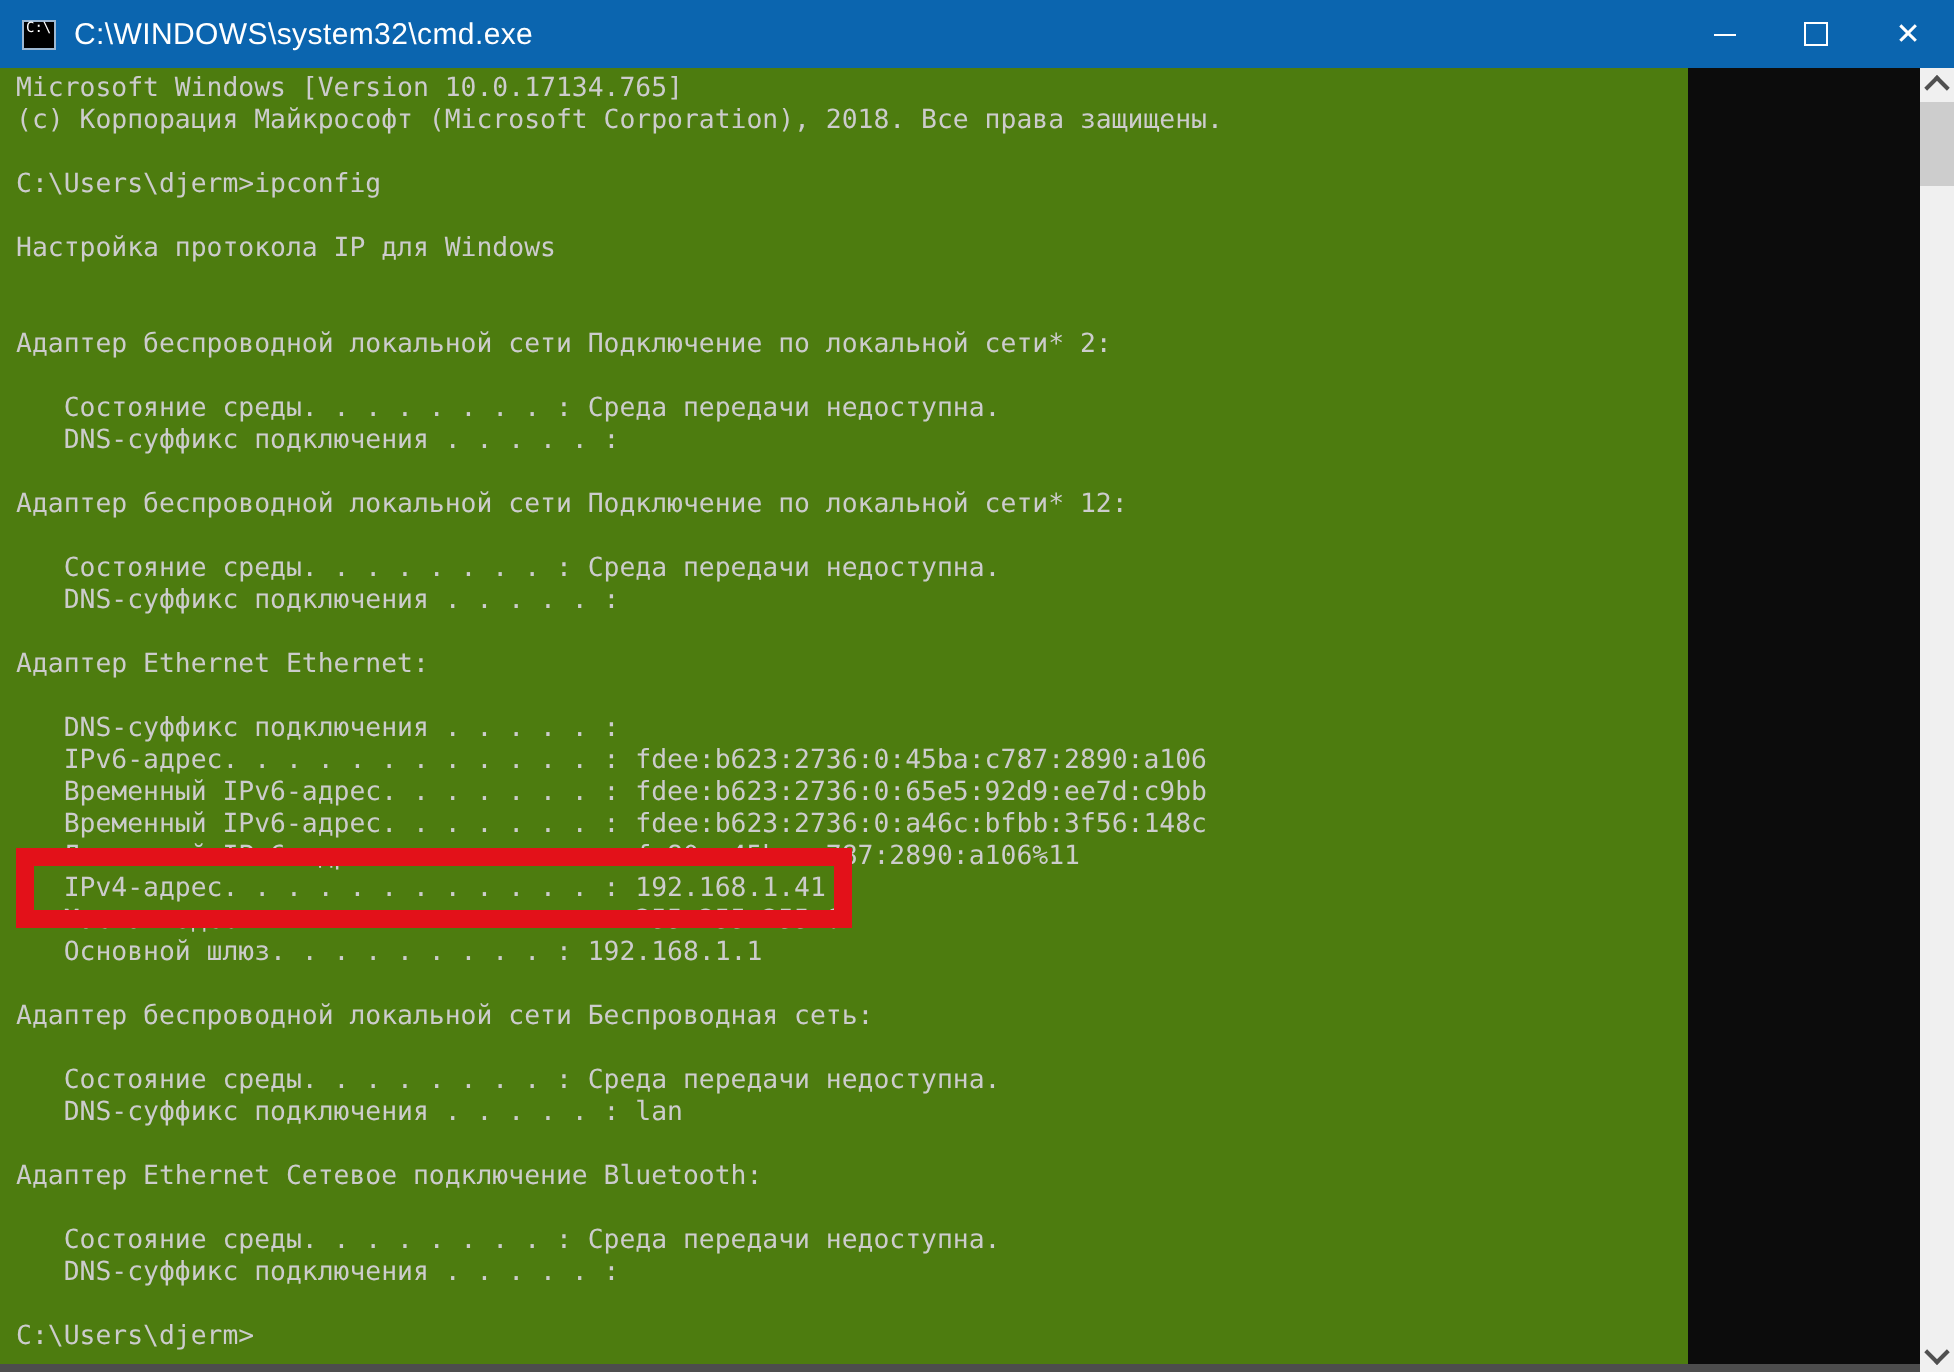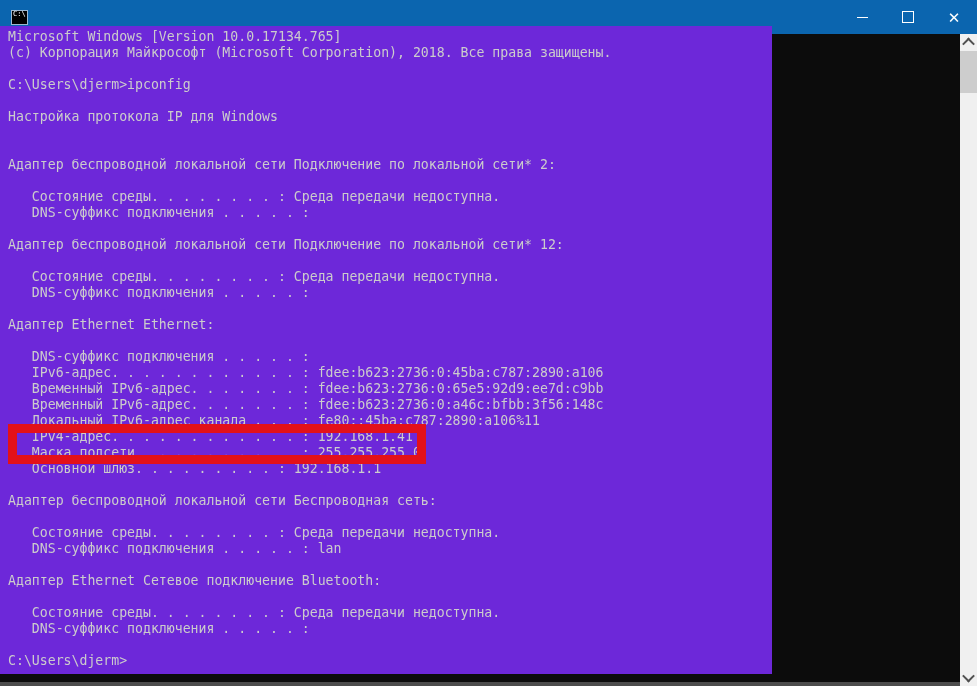--- a/index.html
+++ b/index.html
@@ -16,21 +16,21 @@
             font-family:"DejaVu Sans Mono", monospace;font-size:7px;line-height:7px;}
   .title-text{color:#ffffff;font-size:15px;margin-left:9px;letter-spacing:0.2px;}
   .controls{margin-left:auto;display:flex;height:34px;}
   .ctrl-btn{width:46px;height:34px;display:flex;align-items:center;justify-content:center;
             color:#ffffff;font-size:13px;cursor:default;}
   .ctrl-btn .sq{width:10px;height:10px;border:1px solid #fff;display:block;}
   .ctrl-btn .minus{width:11px;height:1px;background:#fff;display:block;}
   .ctrl-btn .x{font-size:15px;line-height:15px;}
 
   
-  .terminal{position:absolute;left:0;top:26px;width:772px;height:648px;background:#6d28d9;}
+  .terminal{position:absolute;left:0;top:34px;width:844px;height:648px;background:#4d7c0f;}
   pre.console{margin:0;padding:3px 0 0 8px;color:#cccccc;
       font-family:"DejaVu Sans Mono","Liberation Mono",monospace;
       font-size:13.2px;line-height:16px;white-space:pre;}
 
   
   .highlight-box{position:absolute;left:8px;top:424px;width:418px;height:40px;
       border:9px solid #e31119;box-sizing:border-box;background:transparent;}
 
   
   .scrollbar{position:absolute;right:0;top:34px;width:17px;height:652px;background:#f0f0f0;}
@@ -48,20 +48,21 @@
 </style>
 </head>
 <body>
 
 <div class="window">
 
   <div class="titlebar">
     <div class="cmd-icon">
       <span>C:\</span>
     </div>
+    <div class="title-text">C:\WINDOWS\system32\cmd.exe</div>
     <div class="controls">
       <div class="ctrl-btn">
         <span class="minus"></span>
       </div>
       <div class="ctrl-btn">
         <span class="sq"></span>
       </div>
       <div class="ctrl-btn">
         <span class="x">✕</span>
       </div>

